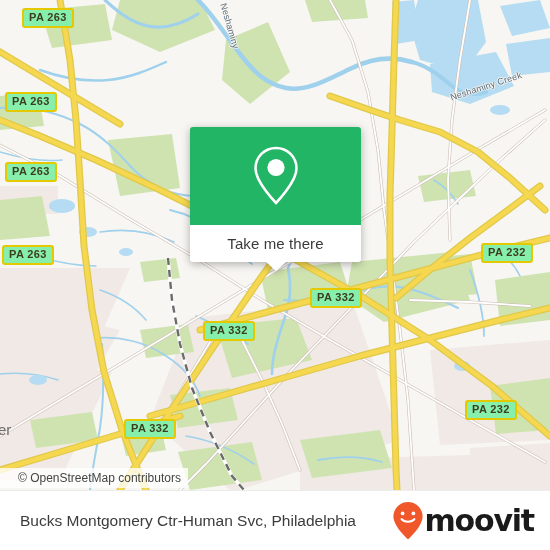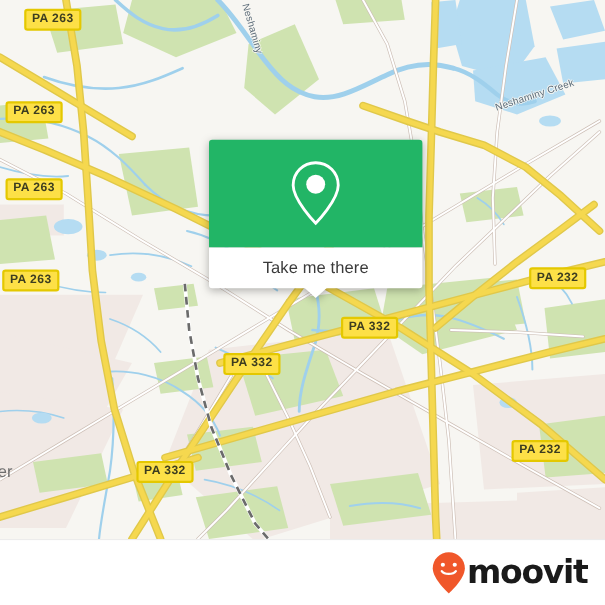--- a/index.html
+++ b/index.html
@@ -28,21 +28,21 @@
     width: 550px;
     height: 490px;
     overflow: hidden;
     background: #f7f6f2;
   }
   #map-svg { display: block; }
 
   
   .shield {
     position: absolute;
-    background: #fde047;
+    background: #86efac;
     border: 2px solid #e4c800;
     border-radius: 3px;
     color: #3d3d20;
     font-family: "Liberation Sans", sans-serif;
     font-size: 11px;
     font-weight: bold;
     letter-spacing: 0.4px;
     padding: 1px 5px 2px 5px;
     line-height: 13px;
     white-space: nowrap;
@@ -67,21 +67,21 @@
     font-family: "Liberation Sans", sans-serif;
     font-size: 15px;
     white-space: nowrap;
   }
 
   
   #callout {
     position: absolute;
     left: 190px;
     top: 127px;
-    width: 194px;
+    width: 171px;
     z-index: 40;
     filter: drop-shadow(0 2px 4px rgba(0,0,0,0.30));
   }
   #callout-top {
     height: 98px;
     background: #22b566;
     border-radius: 3px 3px 0 0;
     display: flex;
     align-items: center;
     justify-content: center;
@@ -340,23 +340,25 @@
           <path d="M26 4 C14.5 4 5.5 13 5.5 24.5 C5.5 38 26 59 26 59 C26 59 46.5 38 46.5 24.5 C46.5 13 37.5 4 26 4 Z" fill="none" stroke="#ffffff" stroke-width="2.6"></path>
           <circle cx="26" cy="23.5" r="8.6" fill="#ffffff"></circle>
         </svg>
       </div>
       <div id="callout-bottom">
         <span id="callout-label">Take me there</span>
         <div id="callout-tail"></div>
       </div>
     </div>
 
+    <div id="attribution">© OpenStreetMap contributors</div>
   </div>
 
   <div id="footer">
+    <div id="footer-title">Bucks Montgomery Ctr-Human Svc, Philadelphia</div>
     <div id="footer-logo">
       <svg width="32" height="40" viewBox="0 0 32 40">
         <path d="M16 1 C7.9 1 1.4 7.5 1.4 15.6 C1.4 25.6 16 38.5 16 38.5 C16 38.5 30.6 25.6 30.6 15.6 C30.6 7.5 24.1 1 16 1 Z" fill="#f0572a"></path>
         <circle cx="10.6" cy="12.4" r="1.9" fill="#ffffff"></circle>
         <circle cx="21.4" cy="12.4" r="1.9" fill="#ffffff"></circle>
         <path d="M9.6 18.2 C12.0 21.6 20.0 21.6 22.4 18.2" fill="none" stroke="#ffffff" stroke-width="2.1" stroke-linecap="round"></path>
       </svg>
       <span id="moovit-wordmark">moovit</span>
     </div>
   </div>

